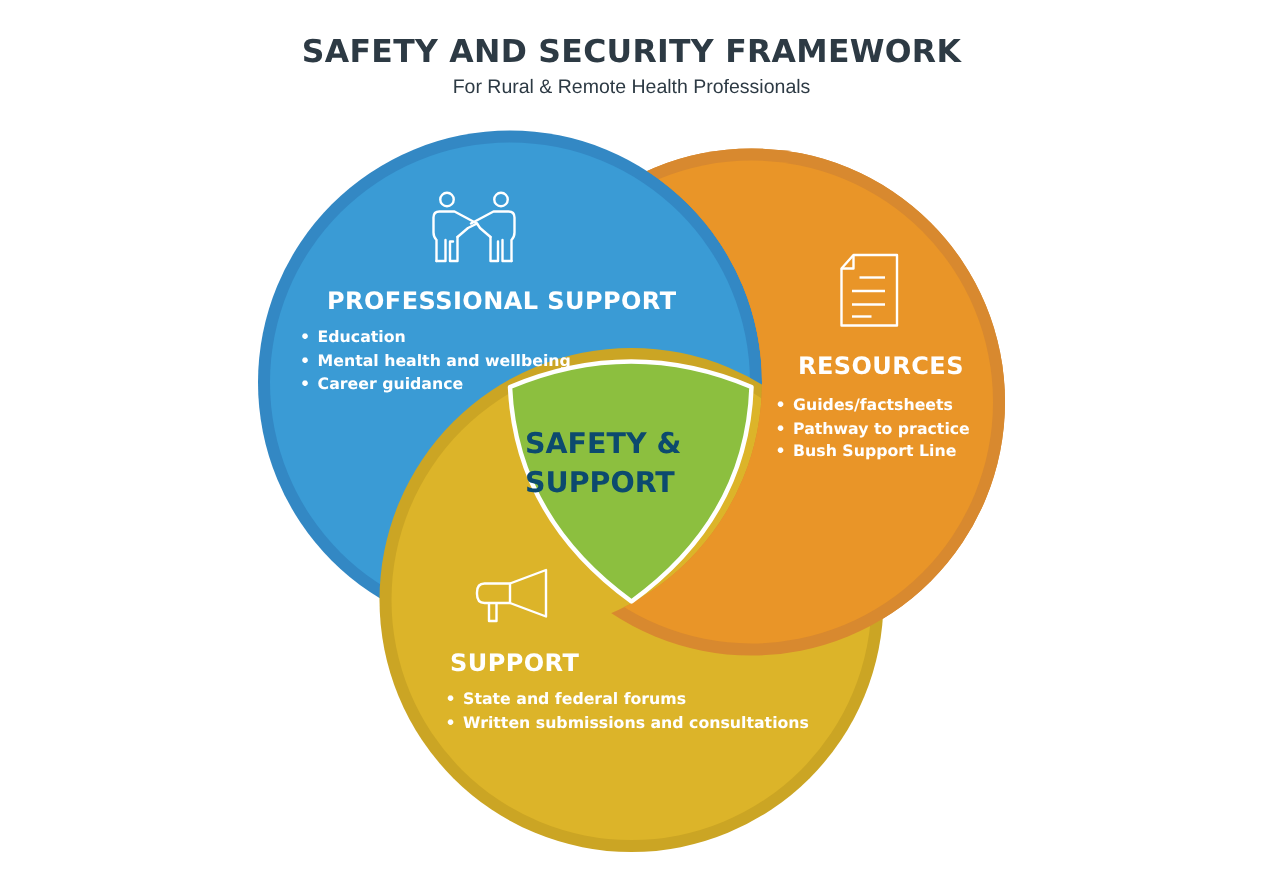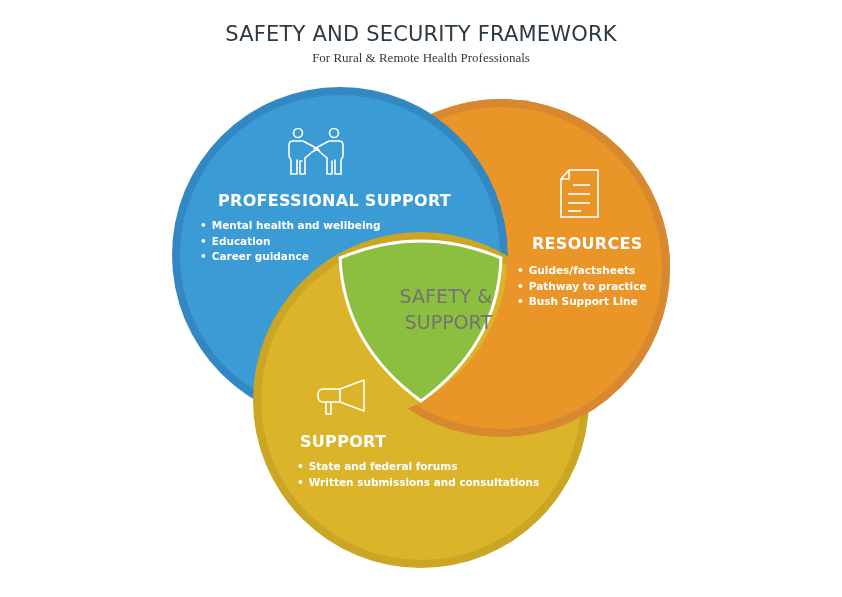--- a/index.html
+++ b/index.html
@@ -1,30 +1,30 @@
 <!DOCTYPE html>
 <html><head>
 <meta charset="utf-8">
 <style>
   html, body { margin: 0; padding: 0; background: #ffffff; }
   body { width: 842px; height: 597px; position: relative; overflow: hidden;
          font-family: "DejaVu Sans", "Liberation Sans", sans-serif; }
   .header { position: absolute; left: 0; top: 20px; width: 842px; text-align: center; }
-  .title { font-family: "DejaVu Sans", sans-serif; font-weight: normal; font-size: 21px;
+  .title { font-family: "DejaVu Sans", sans-serif; font-weight: bold; font-size: 21px;
            color: #2d3a44; letter-spacing: 0.2px; line-height: 28px; }
-  .subtitle { font-family: Liberation Serif, serif; font-size: 13px; color: #2d3a44;
+  .subtitle { font-family: Liberation Sans, sans-serif; font-size: 13px; color: #2d3a44;
               line-height: 18px; margin-top: 1px; }
   svg.venn { position: absolute; left: 0; top: 0; }
   .label { position: absolute; color: #ffffff; font-family: "DejaVu Sans", sans-serif; }
   .heading { font-weight: bold; font-size: 16px; letter-spacing: 0.3px; white-space: nowrap; }
   ul.bullets { list-style: none; margin: 0; padding: 0; font-weight: bold; font-size: 10.5px;
                line-height: 15.5px; white-space: nowrap; }
   ul.bullets li::before { content: "\2022"; margin-right: 5px; }
-  .center-label { position: absolute; left: 350px; top: 283px; width: 142px; text-align: right;
-                  color: #737373; font-weight: normal; font-size: 19px; line-height: 26px;
+  .center-label { position: absolute; left: 350px; top: 283px; width: 142px; text-align: left;
+                  color: #0c4a6e; font-weight: bold; font-size: 19px; line-height: 26px;
                   font-family: "DejaVu Sans", sans-serif; }
 </style>
 </head>
 <body>
 
 <div class="header">
   <div class="title">SAFETY AND SECURITY FRAMEWORK</div>
   <div class="subtitle">For Rural &amp; Remote Health Professionals</div>
 </div>
 
@@ -83,22 +83,22 @@
     <path d="M323 389 H340 V402 H323 Q318 402 318 396 V395 Q318 389 323 389 Z"></path>
     <path d="M340 389 L364 380 V411 L340 402"></path>
     <path d="M326 402 V414 H331 V402"></path>
   </g>
 </svg>
 
 <div class="label" style="left:218px; top:191px;">
   <div class="heading">PROFESSIONAL SUPPORT</div>
 </div>
 <ul class="label bullets" style="left:200px; top:218px;">
+  <li>Education</li>
   <li>Mental health and wellbeing</li>
-  <li>Education</li>
   <li>Career guidance</li>
 </ul>
 
 <div class="label" style="left:532px; top:234px;">
   <div class="heading">RESOURCES</div>
 </div>
 <ul class="label bullets" style="left:517px; top:263px;">
   <li>Guides/factsheets</li>
   <li>Pathway to practice</li>
   <li>Bush Support Line</li>

